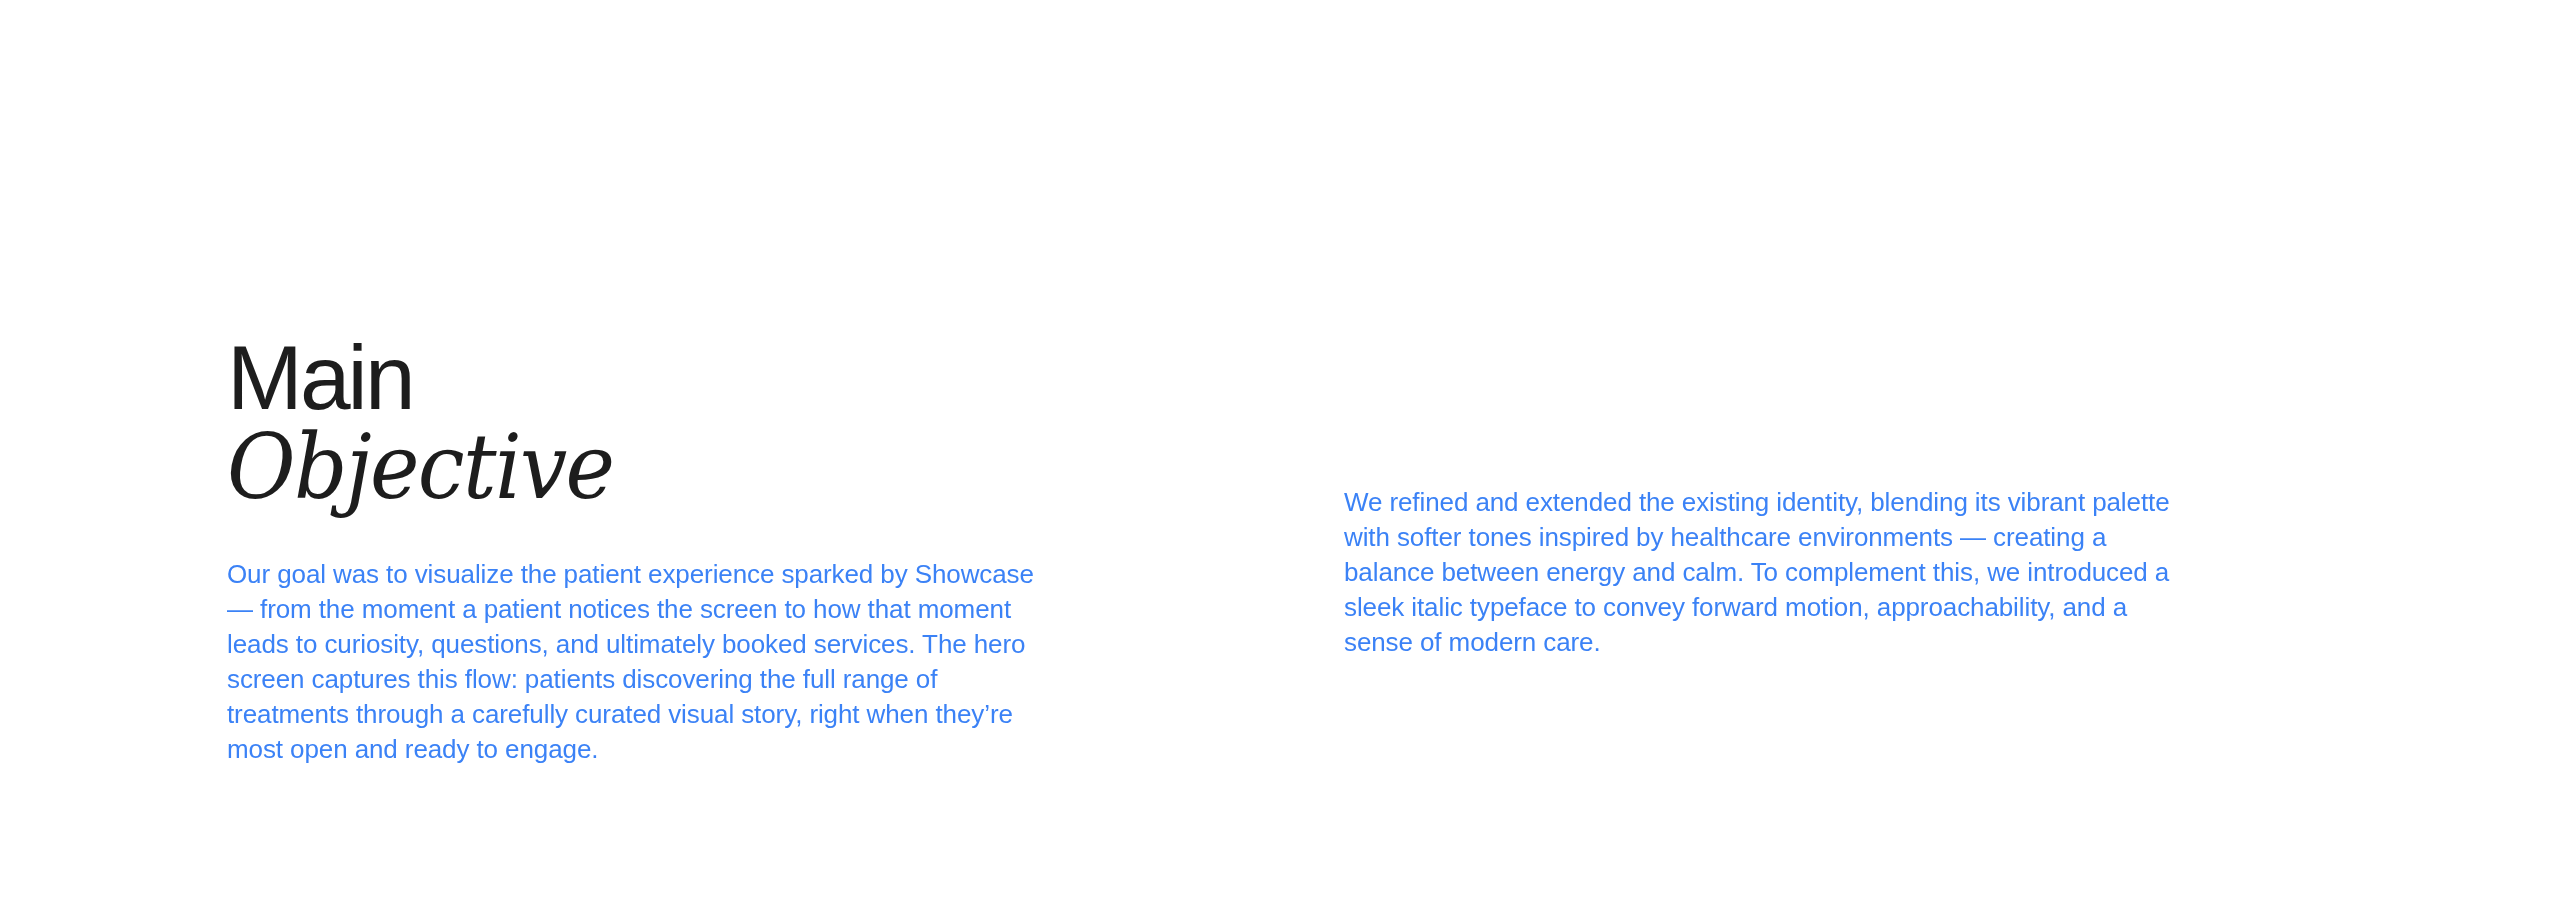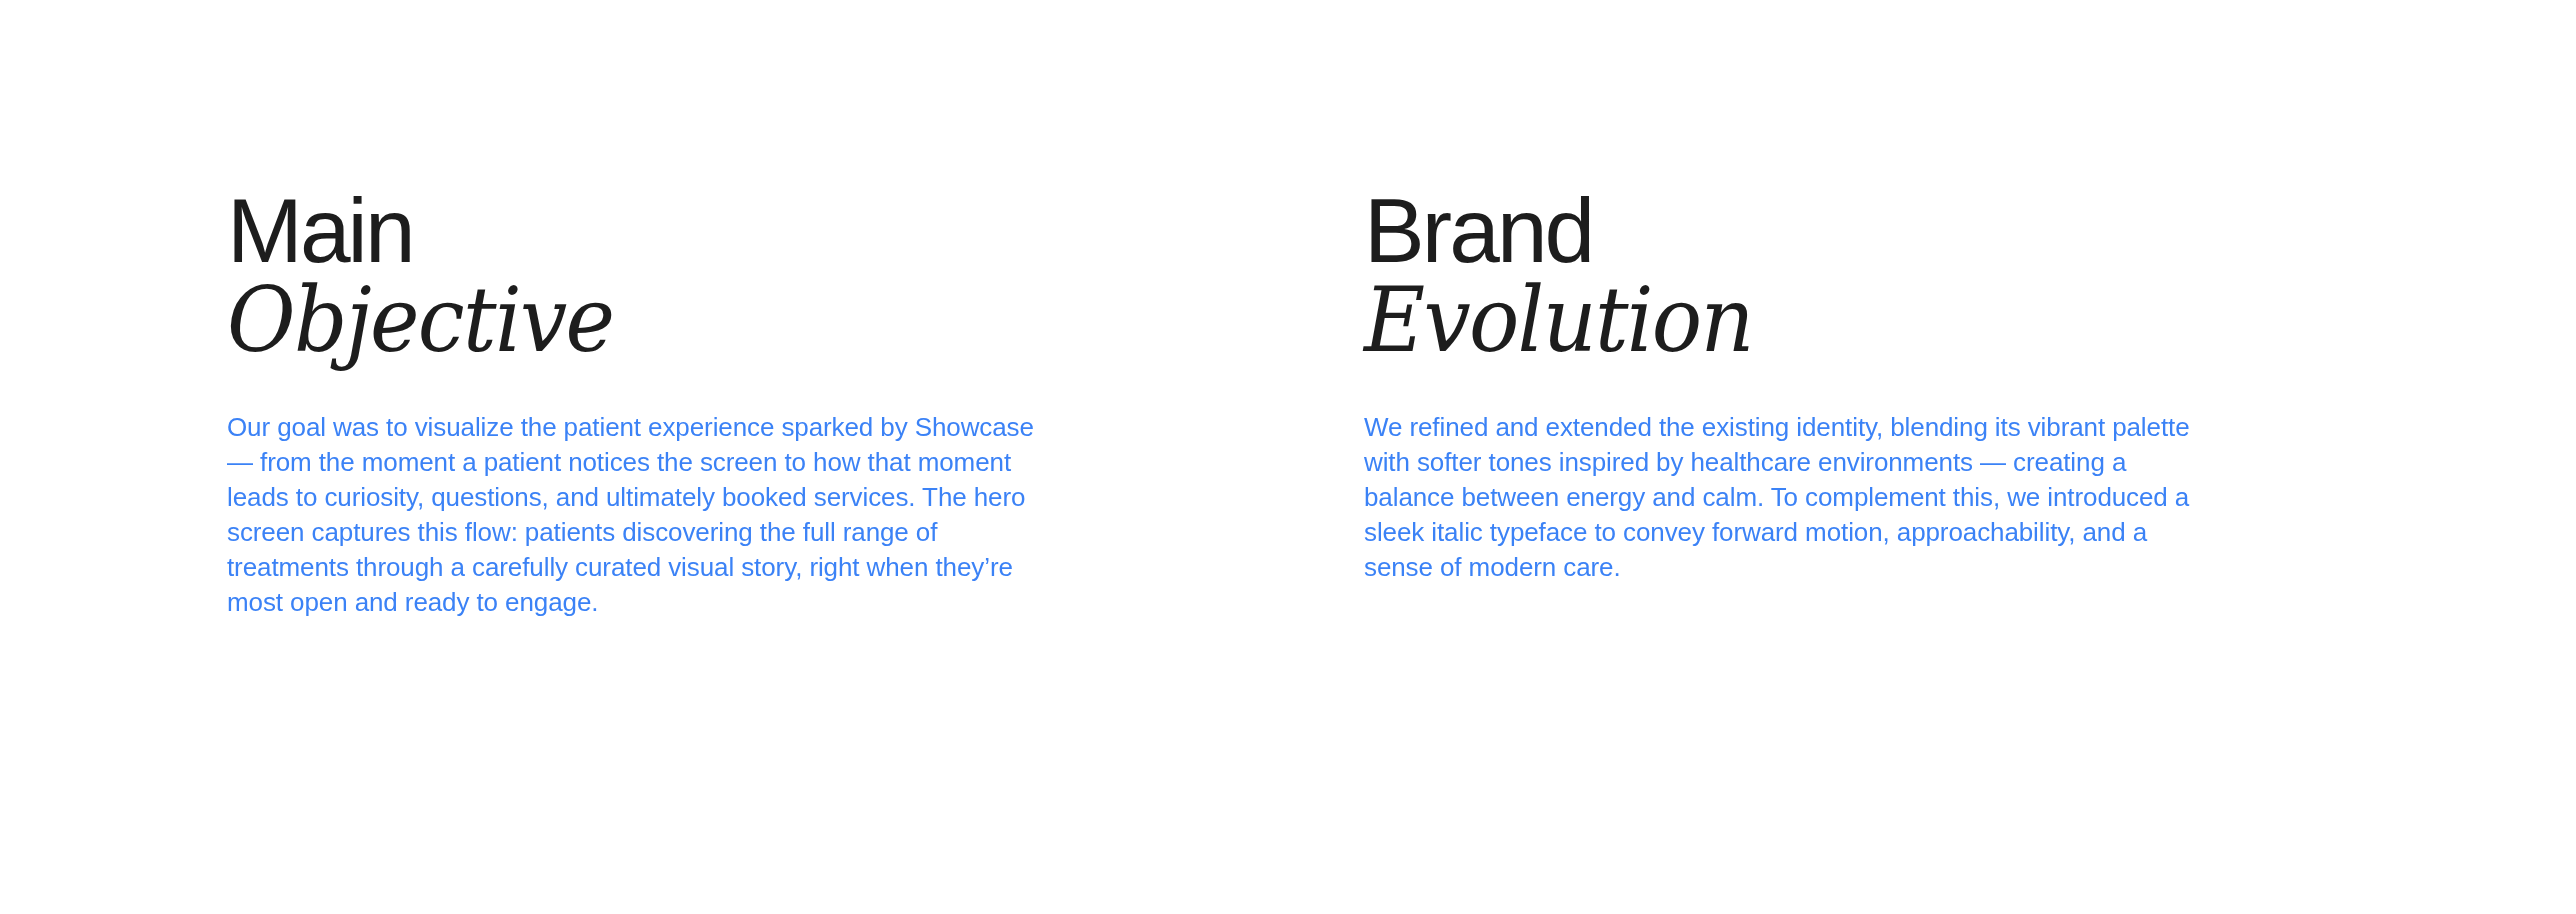--- a/index.html
+++ b/index.html
@@ -23,22 +23,21 @@
   }
 
   .columns {
     position: absolute;
     top: 0;
     left: 0;
     width: 2576px;
     height: 914px;
     display: flex;
     flex-direction: row;
-    align-items: flex-start;
-    gap: 20px;
+    align-items: center;
   }
 
   .column {
     display: flex;
     flex-direction: column;
     align-items: flex-start;
   }
 
   .column-left {
     margin-left: 227px;
@@ -113,22 +112,18 @@
 
     <section class="column column-left">
       <h2 class="heading-block">
         <span class="heading-line-1">Main</span>
         <span class="heading-line-2">Objective</span>
       </h2>
       <p class="body-paragraph">Our goal was to visualize the patient experience sparked by Showcase — from the moment a patient notices the screen to how that moment leads to curiosity, questions, and ultimately booked services. The hero screen captures this flow: patients discovering the full range of treatments through a carefully curated visual story, right when they’re most open and ready to engage.</p>
     </section>
 
     <section class="column column-right">
-      <h2 class="heading-block">
-        <span class="heading-line-1">Brand</span>
-        <span class="heading-line-2">Evolution</span>
-      </h2>
       <p class="body-paragraph">We refined and extended the existing identity, blending its vibrant palette with softer tones inspired by healthcare environments — creating a balance between energy and calm. To complement this, we introduced a sleek italic typeface to convey forward motion, approachability, and a sense of modern care.</p>
     </section>
 
   </div>
 </div>
 
 
 </body></html>

